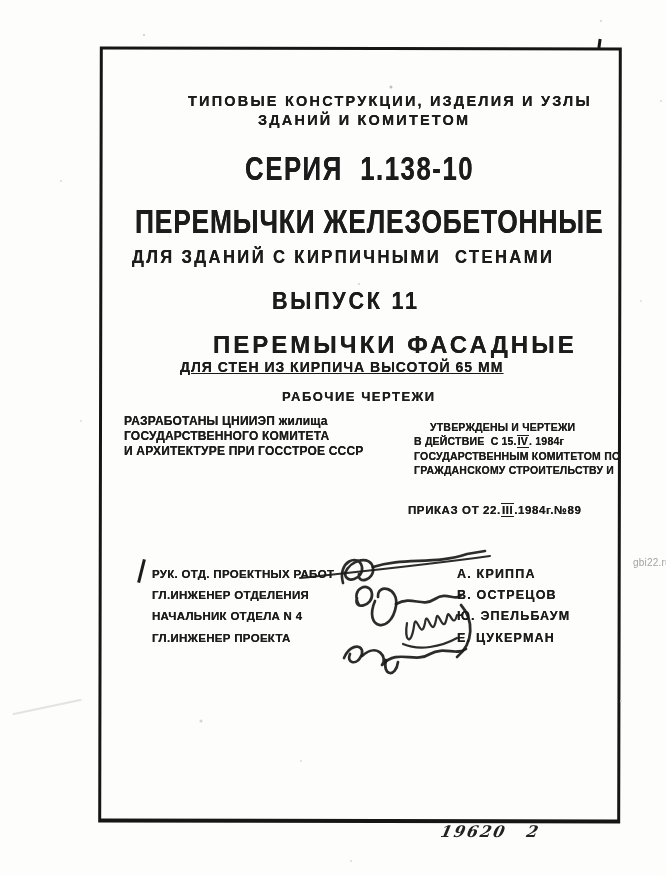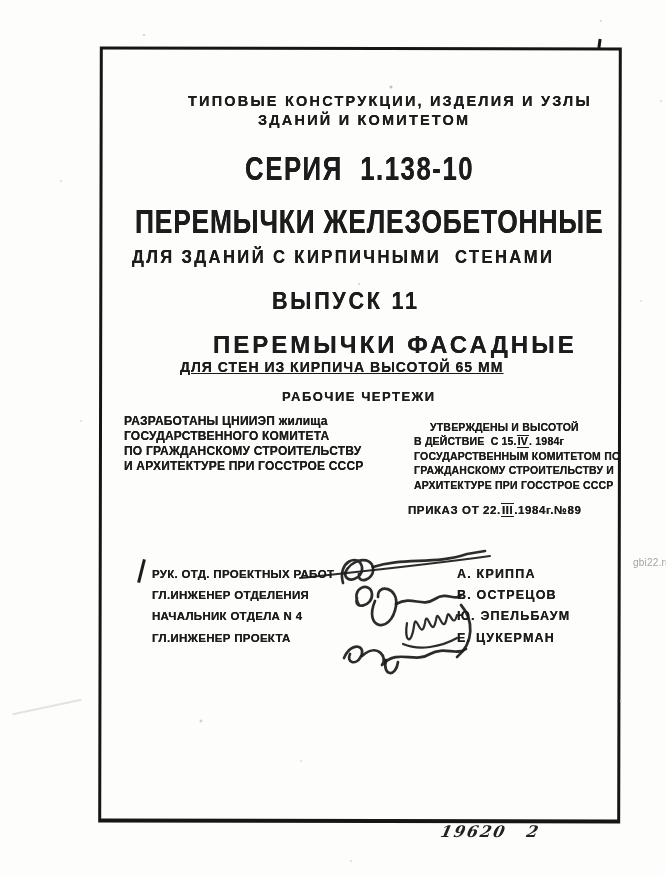--- a/index.html
+++ b/index.html
@@ -98,30 +98,28 @@
 
 <div class="abs t ink issue" style="left:272px;top:287px;">ВЫПУСК 11</div>
 
 <div class="abs t ink section" style="left:213px;top:331px;">ПЕРЕМЫЧКИ ФАСАДНЫЕ</div>
 <div class="abs t ink section-sub" style="left:180px;top:359px;">ДЛЯ СТЕН ИЗ КИРПИЧА ВЫСОТОЙ 65 ММ</div>
 <div class="abs t ink doctype" style="left:262px;top:389px;padding-left:20px;">РАБОЧИЕ ЧЕРТЕЖИ</div>
 
 <div class="abs smallblock" style="left:124px;top:414px;">
   <div class="t ink">РАЗРАБОТАНЫ ЦНИИЭП жилища</div>
   <div class="t ink">ГОСУДАРСТВЕННОГО КОМИТЕТА</div>
-  <div class="t ink">ПО ГРАЖДАНСКОМУ СТРОИТЕЛЬСТВУ</div>
   <div class="t ink">И АРХИТЕКТУРЕ ПРИ ГОССТРОЕ СССР</div>
 </div>
 
 <div class="abs approval" style="left:414px;top:420px;">
-  <div class="t ink indent">УТВЕРЖДЕНЫ И ВЫСОТОЙ</div>
+  <div class="t ink indent">УТВЕРЖДЕНЫ И ЧЕРТЕЖИ</div>
   <div class="t ink"><span>В ДЕЙСТВИЕ  С 15.</span><span class="roman">IV</span><span>. 1984г</span></div>
   <div class="t ink">ГОСУДАРСТВЕННЫМ КОМИТЕТОМ ПО</div>
   <div class="t ink">ГРАЖДАНСКОМУ СТРОИТЕЛЬСТВУ И</div>
-  <div class="t ink">АРХИТЕКТУРЕ ПРИ ГОССТРОЕ СССР</div>
 </div>
 
 <div class="abs t ink prikaz" style="left:408px;top:503px;"><span>ПРИКАЗ ОТ 22.</span><span class="roman">III</span><span>.1984г.№89</span></div>
 
 <div class="abs slash" style="left:140px;top:559px;"></div>
 <div class="abs roles" style="left:152px;top:564px;">
   <div class="t ink">РУК. ОТД. ПРОЕКТНЫХ РАБОТ</div>
   <div class="t ink">ГЛ.ИНЖЕНЕР ОТДЕЛЕНИЯ</div>
   <div class="t ink">НАЧАЛЬНИК ОТДЕЛА N 4</div>
   <div class="t ink">ГЛ.ИНЖЕНЕР ПРОЕКТА</div>

